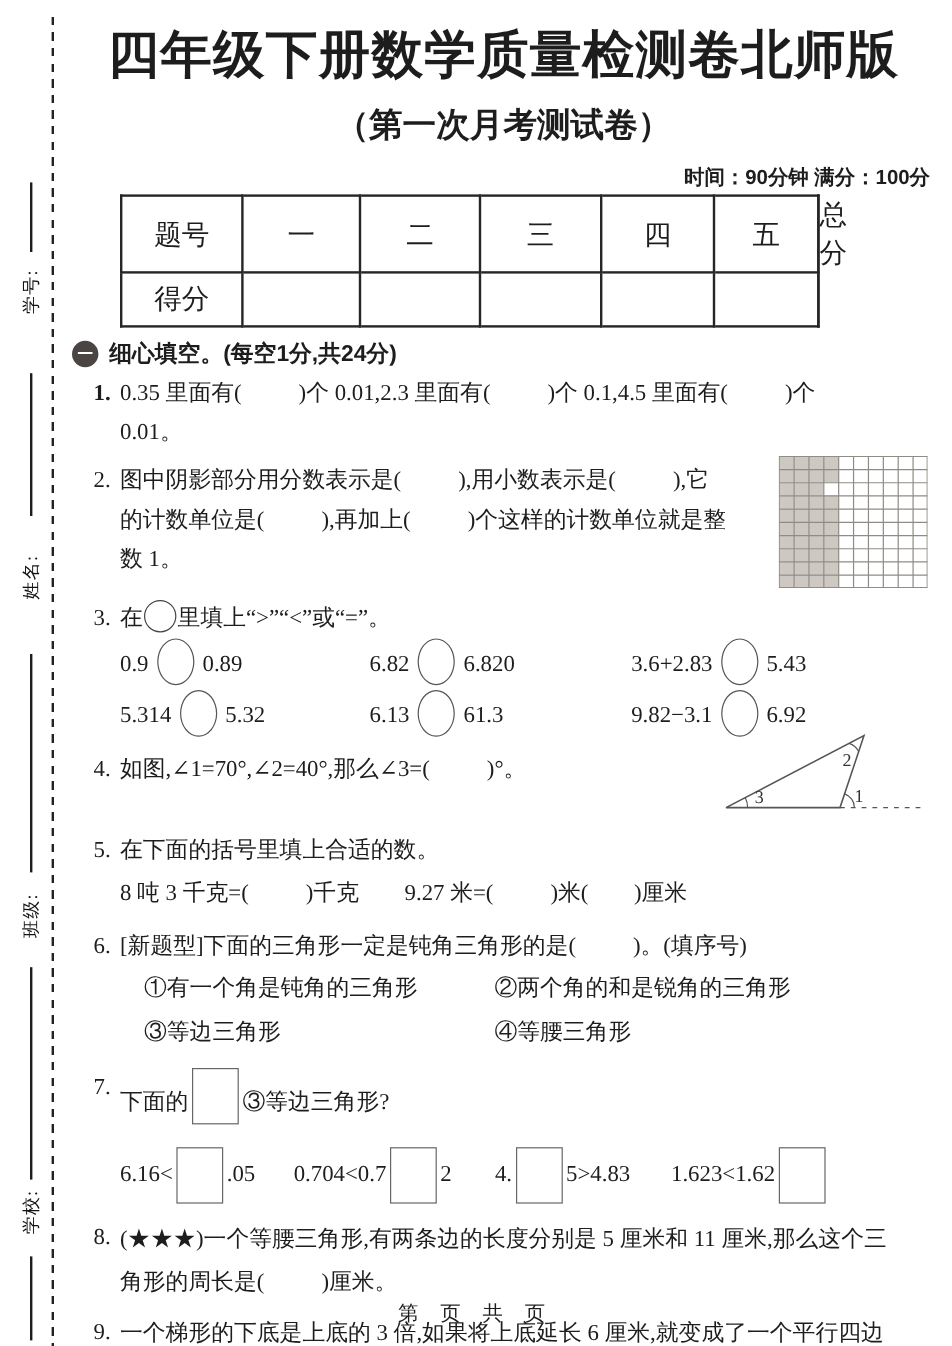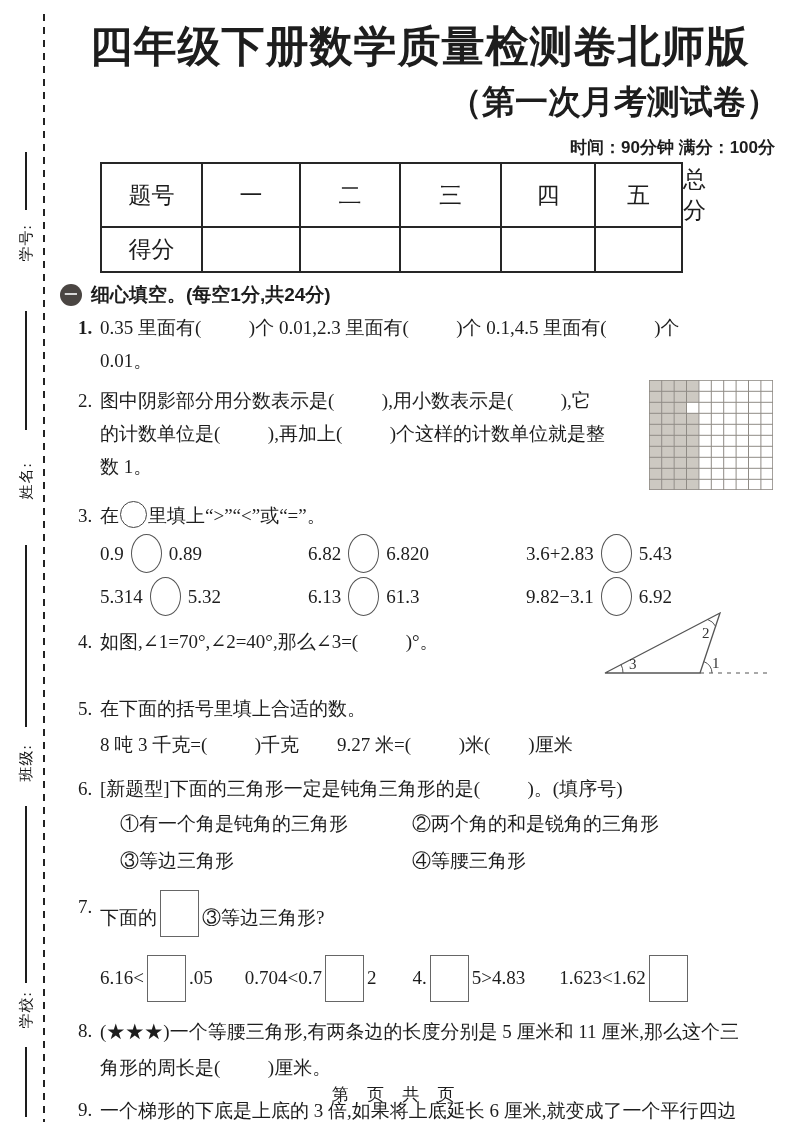--- a/index.html
+++ b/index.html
@@ -11,22 +11,22 @@
   .vline{position:absolute;left:25px;width:1.5px;background:#1d1d1d;}
   .vlabel{position:absolute;left:1px;width:50px;height:26px;display:flex;align-items:center;justify-content:center;
           transform:rotate(-90deg);transform-origin:center;font-size:15px;letter-spacing:1px;color:#111;}
   .dashline{position:absolute;left:43px;top:14px;bottom:0;width:2px;
             background:repeating-linear-gradient(to bottom,#222 0 7px,transparent 7px 13px);}
 
   .content{position:absolute;left:60px;right:14px;top:0;}
 
   .title{margin-top:20px;text-align:center;font-family:"Liberation Sans","DejaVu Sans",sans-serif;
          font-weight:900;font-size:43px;line-height:52px;letter-spacing:1px;}
-  .subtitle{margin-top:13px;text-align:right;font-family:Liberation Mono, monospace;
-            font-weight:900;font-size:33px;line-height:40px;}
+  .subtitle{margin-top:13px;text-align:center;font-family:Liberation Serif, serif;
+            font-weight:900;font-size:28px;line-height:40px;}
   .meta{margin-top:12px;text-align:right;padding-right:4px;font-family:"Liberation Sans","DejaVu Sans",sans-serif;
         font-weight:700;font-size:17px;line-height:22px;}
 
   table.score{border-collapse:collapse;margin:3px 0 0 40px;width:551px;table-layout:fixed;}
   table.score td{border:2px solid #262626;text-align:center;vertical-align:middle;
                  font-size:23px;height:43px;padding:0;}
   table.score tr.r1 td{height:45px;}
 
   .sec-head{margin-top:9px;display:flex;align-items:center;gap:9px;
             font-family:"Liberation Sans","DejaVu Sans",sans-serif;font-weight:700;font-size:19px;}
@@ -38,21 +38,21 @@
   .qbody{flex:1;min-width:0;}
   .t{white-space:pre-wrap;}
 
   
   .grid-float{float:right;width:124px;height:110px;margin:-4px 6px 2px 10px;}
 
   
   .small-circle{display:inline-block;width:25px;height:25px;border:1.6px solid #444;border-radius:50%;
                 vertical-align:-6px;margin:0 1px;}
   .cmp-row{display:grid;grid-template-columns:208px 218px 1fr;line-height:43px;}
-  .cmp-cell{display:flex;align-items:center;gap:7px;}
+  .cmp-cell{display:flex;align-items:flex-start;gap:7px;}
   .cmp-circle{display:inline-block;width:29px;height:37px;border:1.5px solid #555;border-radius:50%;flex:0 0 29px;}
 
   
   .tri-float{float:right;width:178px;height:80px;margin:-20px 2px 0 8px;}
   .tri-float text{font-size:15px;fill:#333;font-family:"Liberation Serif","DejaVu Serif",serif;}
 
   .clear-r{clear:right;}
 
   
   .blank-box{display:inline-block;width:37px;height:45px;border:1.5px solid #666;vertical-align:-13px;margin:0 3px;}

